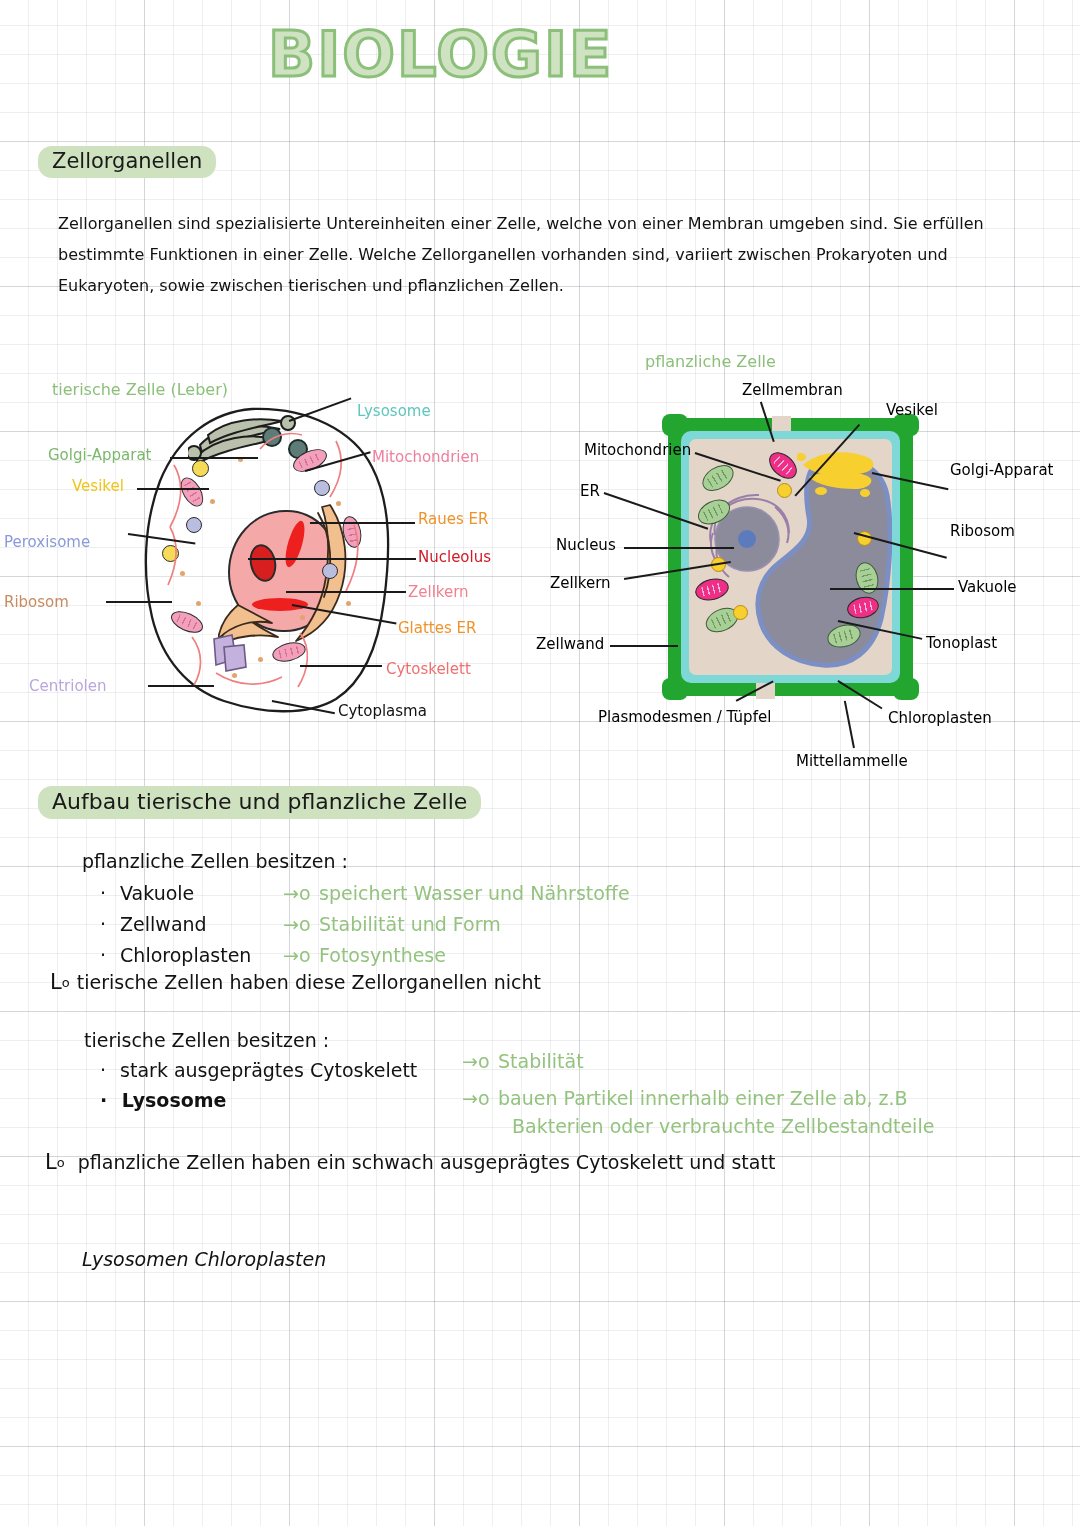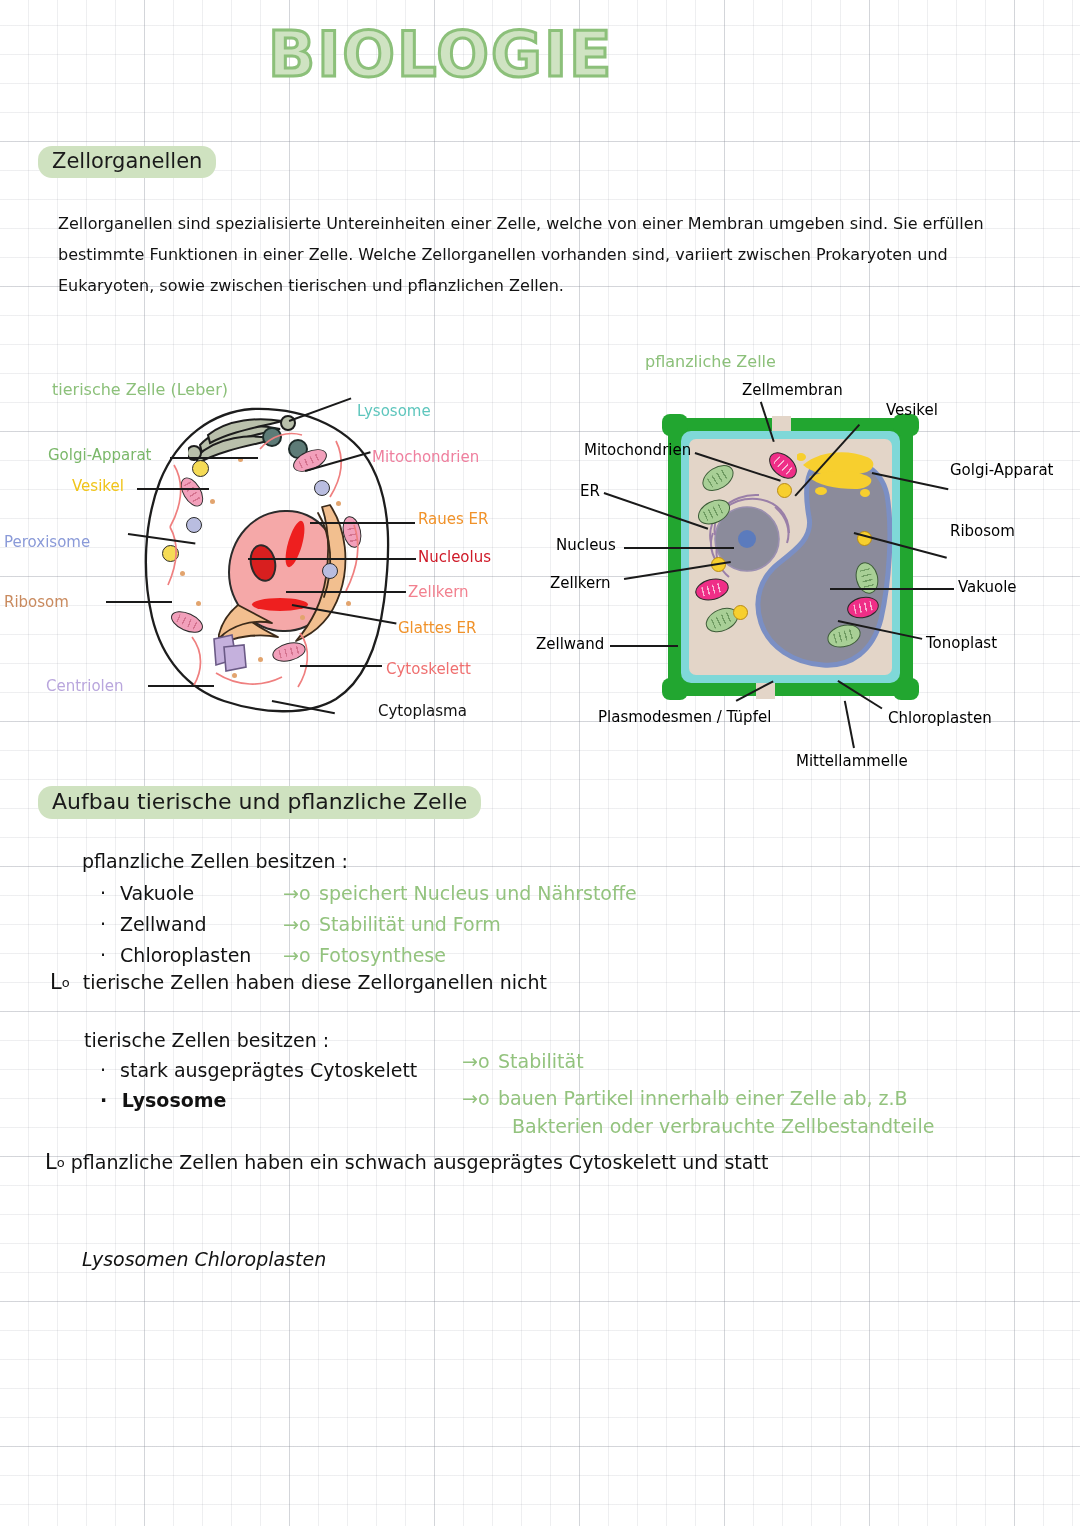--- a/index.html
+++ b/index.html
@@ -226,21 +226,21 @@
 
 <div class="lbl hand" style="left:72px;top:479px;color:#f0c419;">Vesikel</div>
 <div class="leader" style="left:137px;top:488px;width:72px;"></div>
 
 <div class="lbl hand" style="left:4px;top:535px;color:#8a9ad8;">Peroxisome</div>
 <div class="leader" style="left:128px;top:533px;width:68px;transform:rotate(8deg);"></div>
 
 <div class="lbl hand" style="left:4px;top:595px;color:#c98a5e;">Ribosom</div>
 <div class="leader" style="left:106px;top:601px;width:66px;"></div>
 
-<div class="lbl hand" style="left:46px;top:679px;color:#b9a6dd;">Centriolen</div>
+<div class="lbl hand" style="left:29px;top:679px;color:#b9a6dd;">Centriolen</div>
 <div class="leader" style="left:148px;top:685px;width:66px;"></div>
 
 <div class="lbl hand" style="left:357px;top:404px;color:#5ec6bd;">Lysosome</div>
 <div class="leader" style="left:289px;top:420px;width:66px;transform:rotate(-20deg);"></div>
 
 <div class="lbl hand" style="left:372px;top:450px;color:#ef7f9e;">Mitochondrien</div>
 <div class="leader" style="left:305px;top:470px;width:68px;transform:rotate(-16deg);"></div>
 
 <div class="lbl hand" style="left:418px;top:512px;color:#f0922a;">Raues ER</div>
 <div class="leader" style="left:310px;top:522px;width:105px;"></div>
@@ -250,21 +250,21 @@
 
 <div class="lbl hand" style="left:408px;top:585px;color:#f2818f;">Zellkern</div>
 <div class="leader" style="left:286px;top:591px;width:120px;"></div>
 
 <div class="lbl hand" style="left:398px;top:621px;color:#f0922a;">Glattes ER</div>
 <div class="leader" style="left:292px;top:604px;width:106px;transform:rotate(10deg);"></div>
 
 <div class="lbl hand" style="left:386px;top:662px;color:#ef6f6f;">Cytoskelett</div>
 <div class="leader" style="left:300px;top:665px;width:82px;"></div>
 
-<div class="lbl hand" style="left:338px;top:704px;color:#121212;margin-left:40px;">Cytoplasma</div>
+<div class="lbl hand" style="left:338px;top:704px;color:#121212;">Cytoplasma</div>
 <div class="leader" style="left:272px;top:700px;width:64px;transform:rotate(11deg);"></div>
 
 <div id="cap-plant" class="dia-caption hand">pflanzliche Zelle</div>
 
 <div id="plant-cell">
   <div class="p-wall"></div>
 
   <div style="position:absolute;left:-6px;top:-4px;width:26px;height:22px;background:#22a630;border-radius:8px;"></div>
   <div style="position:absolute;right:-6px;top:-4px;width:26px;height:22px;background:#22a630;border-radius:8px;"></div>
   <div style="position:absolute;left:-6px;bottom:-4px;width:26px;height:22px;background:#22a630;border-radius:8px;"></div>
@@ -367,21 +367,21 @@
 <div id="sec-aufbau" class="sec-head hand">Aufbau tierische und pflanzliche Zelle</div>
 
 <div class="blk hand" style="left:82px;top:850px;">pflanzliche Zellen besitzen :</div>
 
 <div class="blk hand" style="left:100px;top:882px;">
   <span>·</span>
   <span style="margin-left:8px;">Vakuole</span>
 </div>
 <div class="blk hand grn" style="left:283px;top:882px;">
   <span class="arrow-g">→o</span>
-  <span>speichert Nucleus und Nährstoffe</span>
+  <span>speichert Wasser und Nährstoffe</span>
 </div>
 
 <div class="blk hand" style="left:100px;top:913px;">
   <span>·</span>
   <span style="margin-left:8px;">Zellwand</span>
 </div>
 <div class="blk hand grn" style="left:283px;top:913px;">
   <span class="arrow-g">→o</span>
   <span>Stabilität und Form</span>
 </div>
@@ -390,21 +390,21 @@
   <span>·</span>
   <span style="margin-left:8px;">Chloroplasten</span>
 </div>
 <div class="blk hand grn" style="left:283px;top:944px;">
   <span class="arrow-g">→o</span>
   <span>Fotosynthese</span>
 </div>
 
 <div id="lo1" style="left:50px;top:970px;">
   <span style="font-size:21px;">L</span><span style="font-size:13px;position:relative;top:-2px;">o</span>
-  <span style="margin-left:7px;">tierische Zellen haben diese Zellorganellen nicht</span>
+  <span style="margin-left:1px;">tierische Zellen haben diese Zellorganellen nicht</span>
 </div>
 
 <div class="blk hand" style="left:84px;top:1029px;">tierische Zellen besitzen :</div>
 
 <div class="blk hand" style="left:100px;top:1059px;">
   <span>·</span>
   <span style="margin-left:8px;">stark ausgeprägtes Cytoskelett</span>
 </div>
 <div class="blk hand grn" style="left:462px;top:1050px;">
   <span class="arrow-g">→o</span>
@@ -416,15 +416,15 @@
   <span style="margin-left:8px;">Lysosome</span>
 </div>
 <div class="blk hand grn" style="left:462px;top:1087px;">
   <span class="arrow-g">→o</span>
   <span>bauen Partikel innerhalb einer Zelle ab, z.B</span>
 </div>
 <div class="blk hand grn" style="left:512px;top:1115px;">Bakterien oder verbrauchte Zellbestandteile</div>
 
 <div id="lo2" style="left:45px;top:1150px;">
   <span style="font-size:21px;">L</span><span style="font-size:13px;position:relative;top:-2px;">o</span>
-  <span style="margin-left:0;">pflanzliche Zellen haben ein schwach ausgeprägtes Cytoskelett und statt</span>
+  <span style="margin-left:7px;">pflanzliche Zellen haben ein schwach ausgeprägtes Cytoskelett und statt</span>
 </div>
 <div class="blk hand" style="left:82px;top:1248px;font-style:italic;">Lysosomen Chloroplasten</div>
 
 </body></html>

